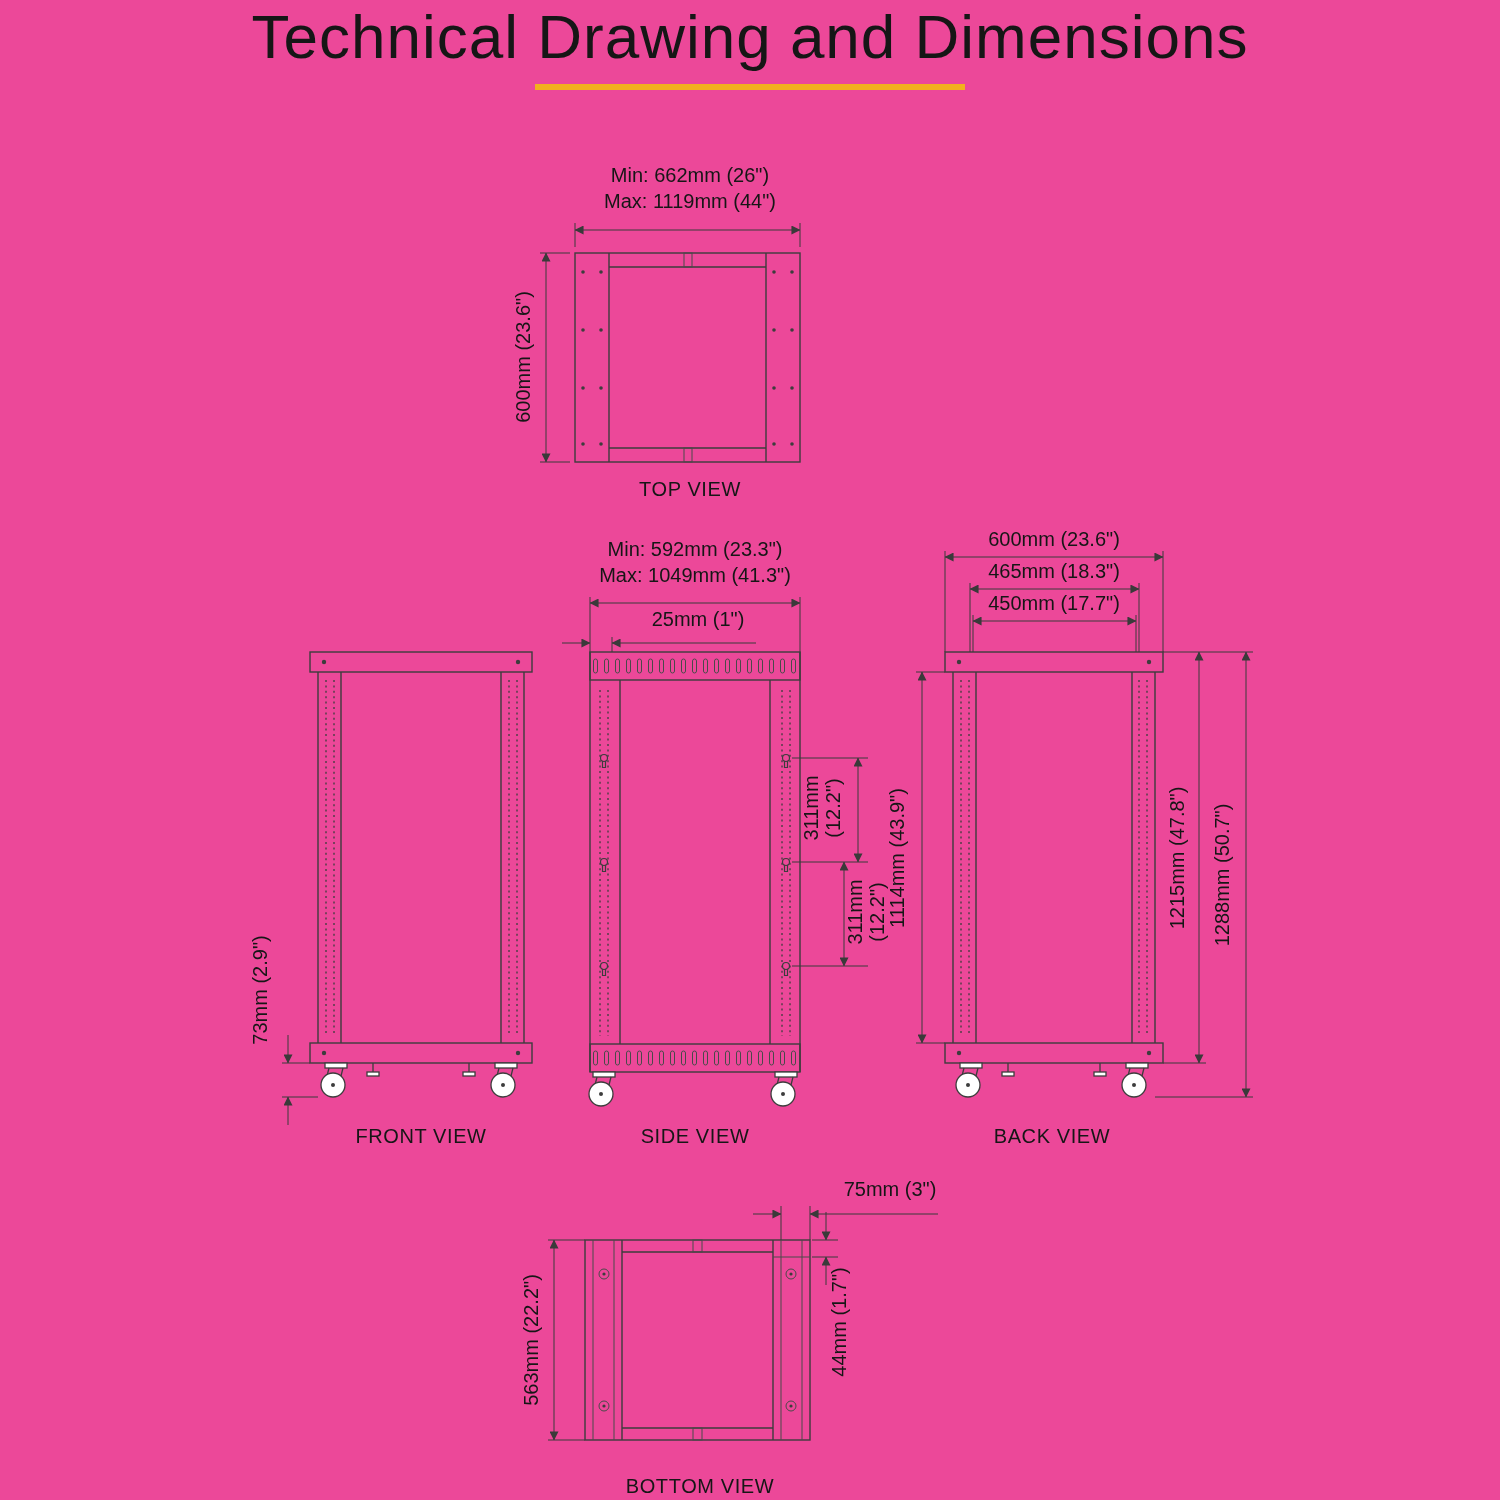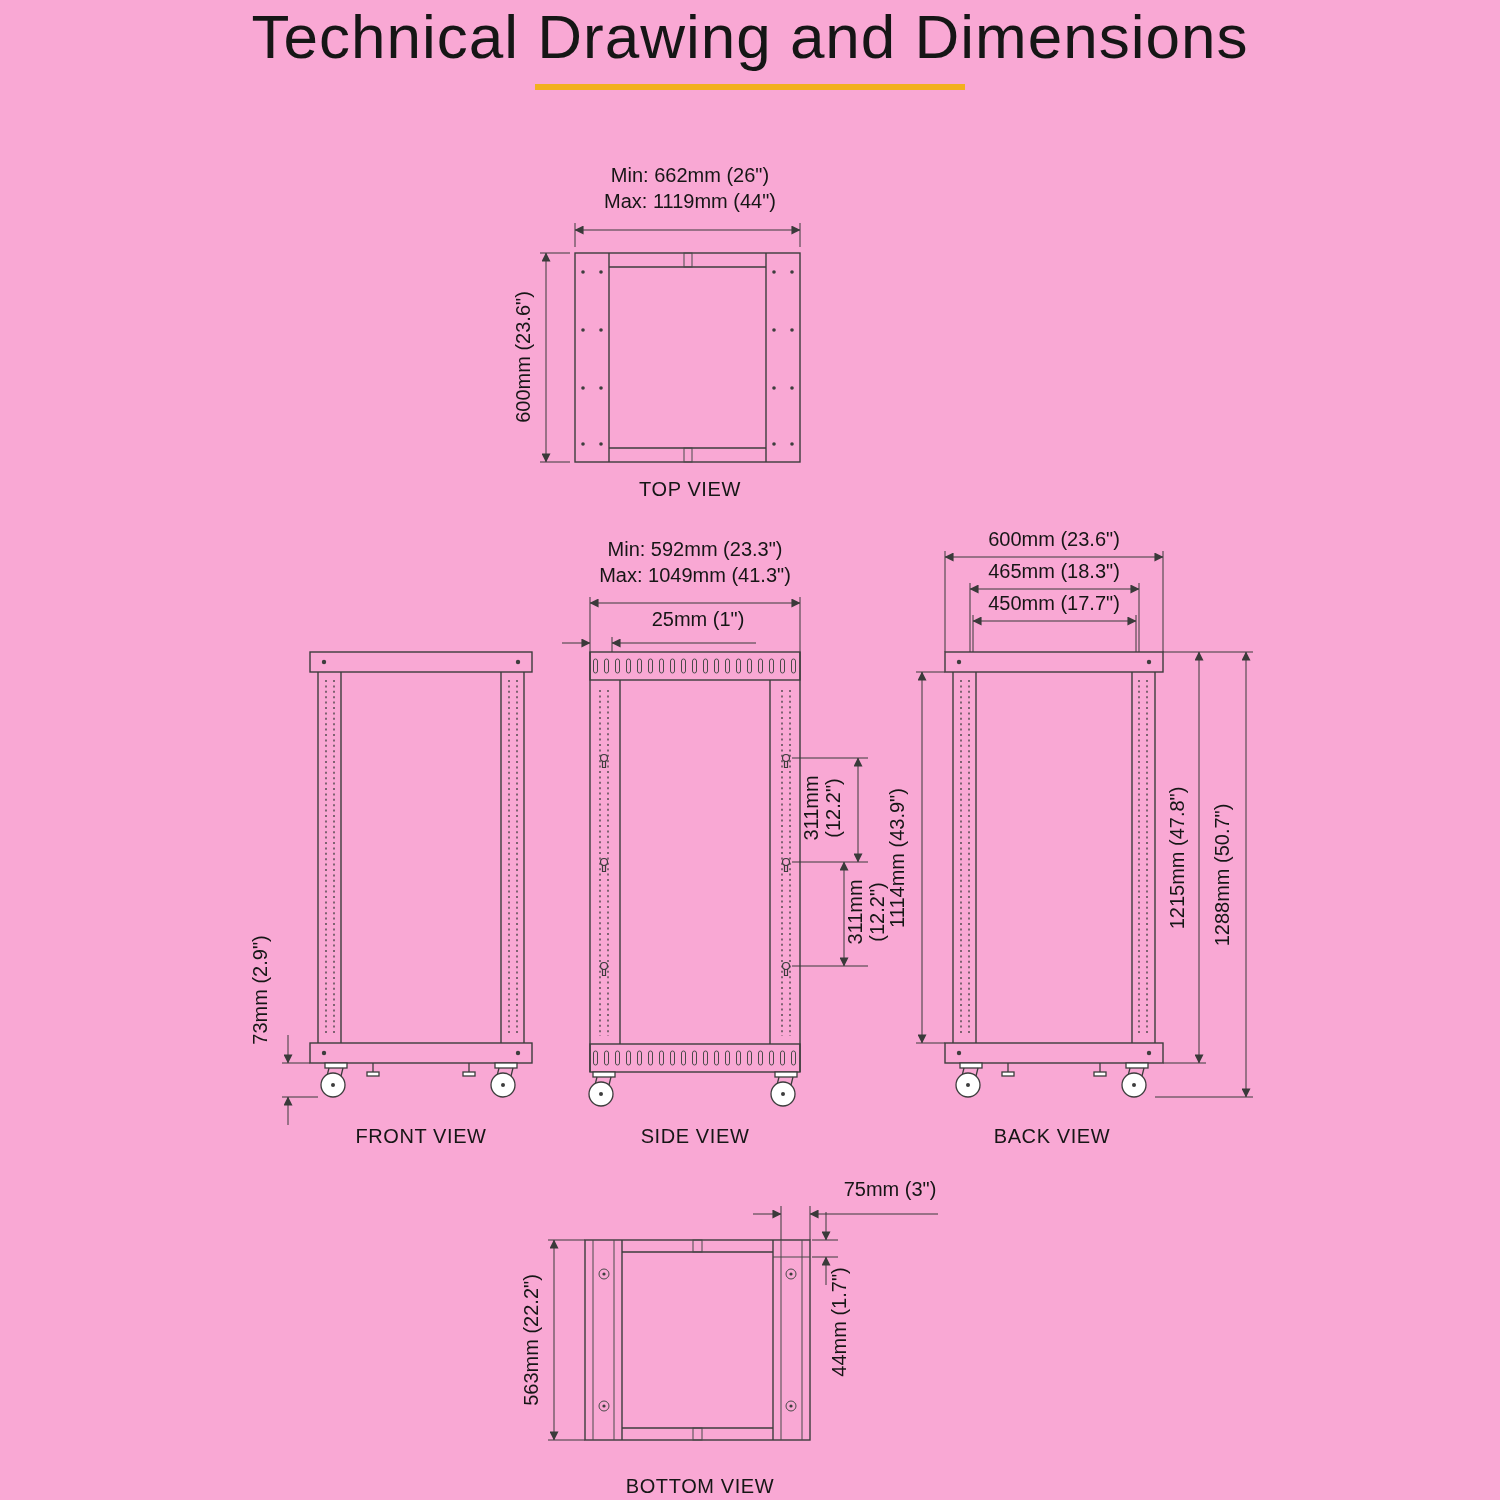--- a/index.html
+++ b/index.html
@@ -1,16 +1,16 @@
 <!DOCTYPE html>
 <html><head>
 <meta charset="utf-8">
 <style>
   html,body{margin:0;padding:0;background:#ffffff;}
-  .stage{position:relative;width:1500px;height:1500px;background:#f9a8d4;overflow:hidden;}
+  .stage{position:relative;width:1500px;height:1500px;background:#ec4899;overflow:hidden;}
   svg{display:block;}
   text{font-family:"Liberation Sans", sans-serif;fill:#161616;}
   .title{font-size:62px;letter-spacing:1px;}
   .dimtext{font-size:20px;}
   .viewlabel{font-size:20px;letter-spacing:0.6px;}
   .ln{stroke:#3d3d3d;stroke-width:1.4;fill:none;}
   .thin{stroke:#4a4a4a;stroke-width:1;fill:none;}
   .dim{stroke:#3a3a3a;stroke-width:1;fill:none;}
   .dash{stroke:#3d3d3d;stroke-width:1.3;fill:none;stroke-dasharray:2 3.4;}
   .dot{fill:#3d3d3d;}

